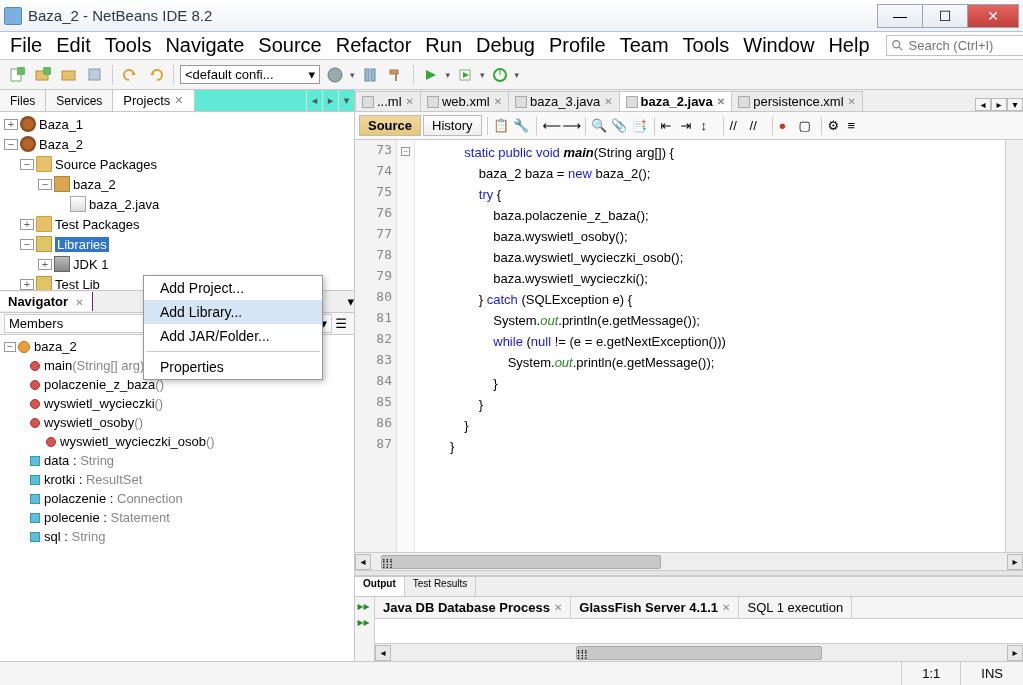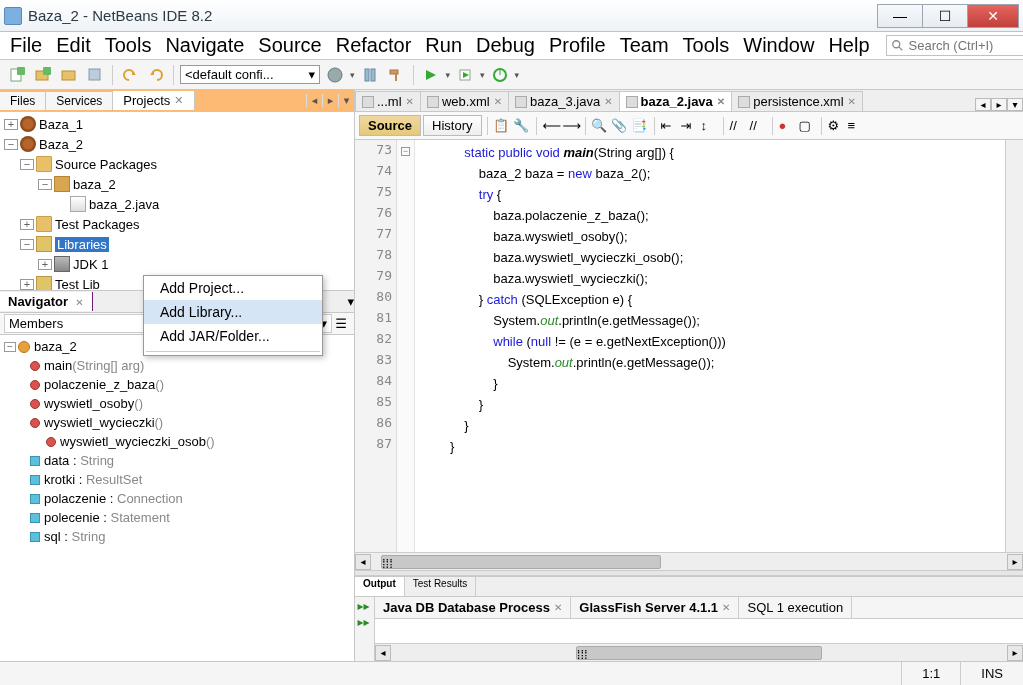--- a/index.html
+++ b/index.html
@@ -26,21 +26,21 @@
 .toolbar .sep { width:1px; height:20px; background:#ccc; margin:0 2px; }
 .toolbar .config { border:1px solid #999; background:#fff; padding:1px 4px; display:flex; align-items:center; font-size:13px; width:140px; }
 .toolbar .config .dd { margin-left:auto; }
 
 
 .main { display:flex; height:calc(685px - 32px - 28px - 30px - 24px); }
 .left-col { width:355px; border-right:1px solid #c8c8c8; display:flex; flex-direction:column; }
 .right-col { flex:1; display:flex; flex-direction:column; }
 
 
-.panel-tabs { display:flex; background:#fdba74; border-bottom:1px solid #c8c8c8; height:22px;align-items:center; }
+.panel-tabs { display:flex; background:#5eead4; border-bottom:1px solid #c8c8c8; height:22px; }
 .panel-tabs .tab { padding:2px 10px; border-right:1px solid #c8c8c8; font-size:12px; cursor:default; background:#f6f6f6; display:flex; align-items:center; }
 .panel-tabs .tab.active { background:#fff; font-weight:normal; }
 .panel-tabs .tab .x { margin-left:4px; font-size:11px; color:#888; }
 .panel-tabs .spacer { flex:1; }
 .panel-tabs .winbtn { width:16px; font-size:11px; color:#555; display:flex; align-items:center; justify-content:center; border-left:1px solid #ddd;}
 
 
 .tree-panel { flex:0 0 200px; overflow:hidden; position:relative; }
 .tree { padding:2px 0; overflow-y:auto; height:100%; }
 .tree-row { display:flex; align-items:center; height:20px; padding-left:4px; white-space:nowrap; }
@@ -341,25 +341,25 @@
             <div class="nav-row" style="padding-left: 30px;">
               <span class="dot red"></span>
               <span class="name"><span>main</span><span class="args">(String[] arg)</span></span>
             </div>
             <div class="nav-row" style="padding-left: 30px;">
               <span class="dot red"></span>
               <span class="name"><span>polaczenie_z_baza</span><span class="args">()</span></span>
             </div>
             <div class="nav-row" style="padding-left: 30px;">
               <span class="dot red"></span>
+              <span class="name"><span>wyswietl_wycieczki</span><span class="args">()</span></span>
+            </div>
+            <div class="nav-row" style="padding-left: 30px;">
+              <span class="dot red"></span>
               <span class="name"><span>wyswietl_osoby</span><span class="args">()</span></span>
-            </div>
-            <div class="nav-row" style="padding-left: 30px;">
-              <span class="dot red"></span>
-              <span class="name"><span>wyswietl_wycieczki</span><span class="args">()</span></span>
             </div>
             <div class="nav-row" style="padding-left: 46px;">
               <span class="dot red"></span>
               <span class="name"><span>wyswietl_wycieczki_osob</span><span class="args">()</span></span>
             </div>
           </div>
         <div id="nav-fields">
             <div class="nav-row" style="padding-left: 30px;">
               <span class="sq"></span>
               <span class="name">data : <span class="type">String</span></span>
@@ -538,13 +538,14 @@
   <div class="spacer"></div>
   <div class="cell">1:1</div>
   <div class="cell">INS</div>
 </div>
 
 <div class="context-menu">
   <div class="cm-item">Add Project...</div>
   <div class="cm-item hover">Add Library...</div>
   <div class="cm-item">Add JAR/Folder...</div>
   <div class="cm-sep"></div>
+  <div class="cm-item">Properties</div>
 </div>
 
 </body></html>

